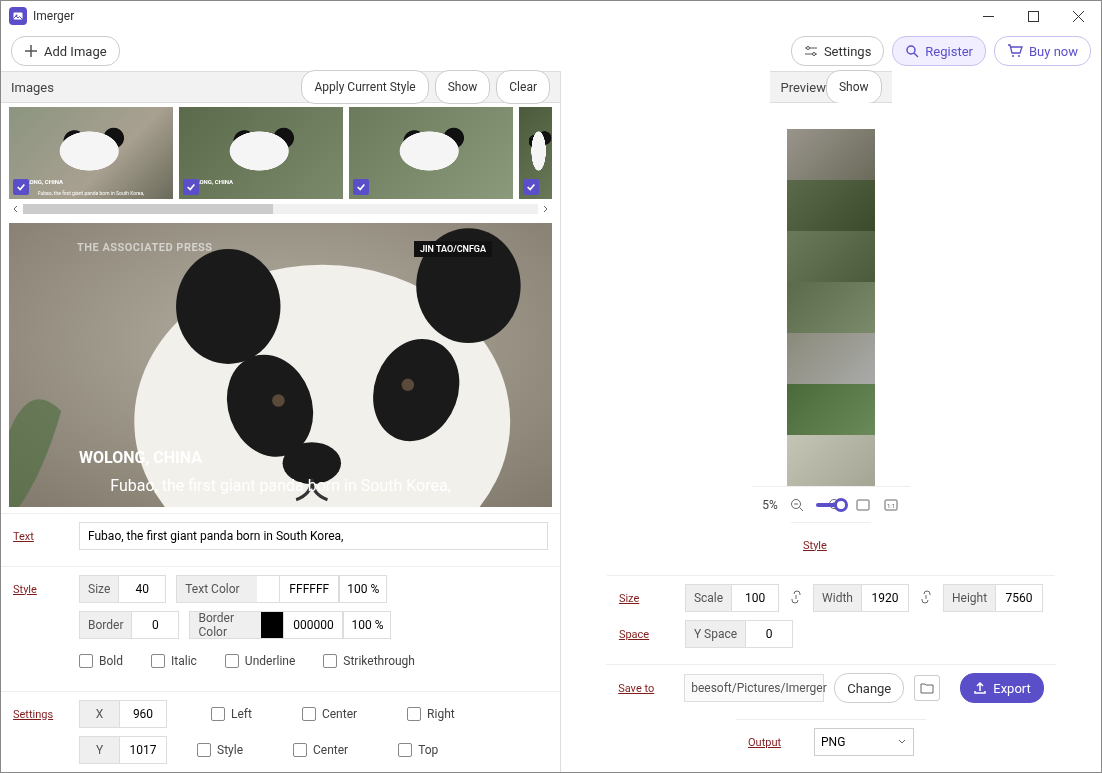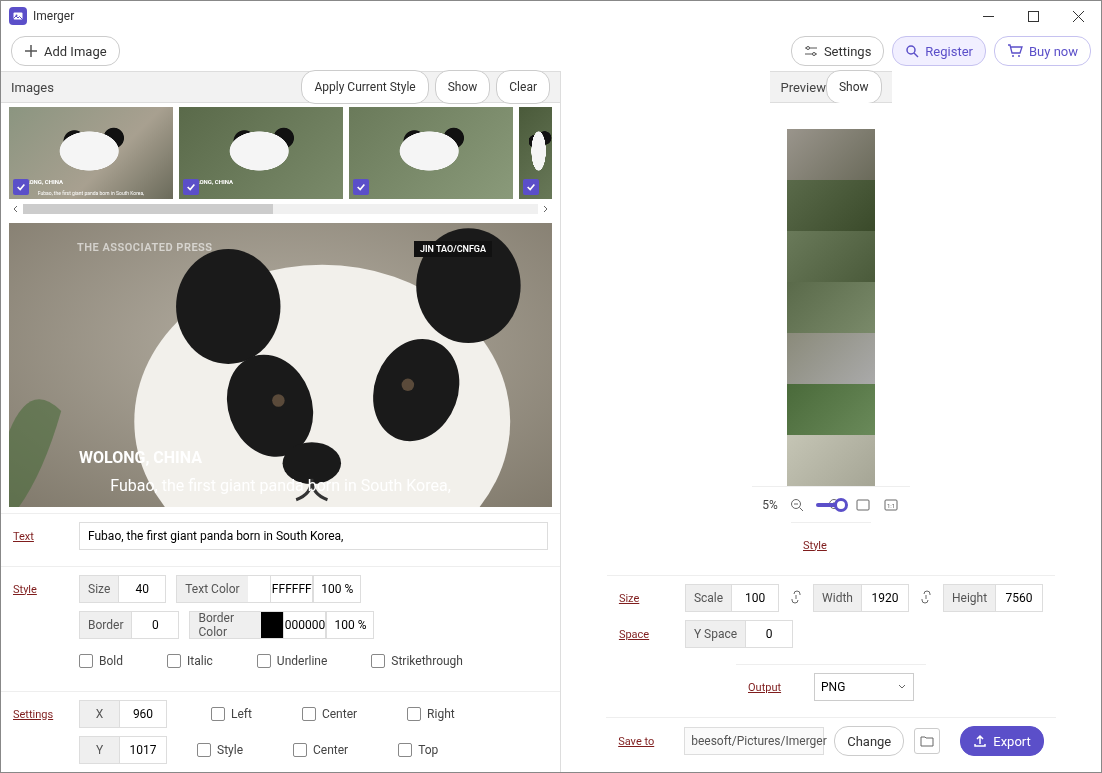--- a/index.html
+++ b/index.html
@@ -53,21 +53,21 @@
 .edit-image .caption-sub { position: absolute; bottom: 12px; left: 0; right: 0; text-align: center; color: #fff; font-size: 16px; }
 .panda-svg { position: absolute; inset: 0; }
 
 
 .form-section { padding: 8px 12px; border-top: 1px solid #eee; }
 .form-row { display: flex; align-items: center; gap: 10px; margin-bottom: 8px; min-height: 28px; }
 .form-row .label { width: 56px; font-size: 11px; color: #7f1d1d; text-decoration: underline; }
 .input-group { display: flex; height: 28px; }
 .input-group .ig-label { background: #efefef; border: 1px solid #ddd; border-right: none; padding: 0 8px; font-size: 12px; display: flex; align-items: center; color: #555; }
 .input-group .ig-input { width: 48px; border: 1px solid #ddd; text-align: center; font-size: 12px; }
-.input-group .ig-input.wide { width: 43px; }
+.input-group .ig-input.wide { width: 60px; }
 .input-group .swatch { width: 22px; border-top: 1px solid #ddd; border-bottom: 1px solid #ddd; }
 .input-full { height: 28px; border: 1px solid #ddd; padding: 0 8px; font-size: 12px; flex: 1; }
 .checkbox { display: inline-flex; align-items: center; gap: 6px; font-size: 12px; color: #444; }
 .checkbox .box { width: 14px; height: 14px; border: 1.5px solid #888; border-radius: 2px; }
 .radio { display: inline-flex; align-items: center; gap: 6px; font-size: 13px; color: #444; }
 .radio .circle { width: 14px; height: 14px; border: 1.5px solid #888; border-radius: 50%; display: flex; align-items: center; justify-content: center; }
 .radio .circle.checked { border-color: #5b4fc9; }
 .radio .circle.checked::after { content: ''; width: 7px; height: 7px; background: #5b4fc9; border-radius: 50%; }
 
 
@@ -84,21 +84,21 @@
 .right .form-section + .form-section { border-top: 1px solid #eee; }
 .select { height: 28px; width: 100px; border: 1px solid #ccc; font-size: 12px; padding: 0 6px; display: flex; align-items: center; justify-content: space-between; }
 .path-display { height: 28px; border: 1px solid #ddd; background: #fafafa; padding: 0 6px; font-size: 12px; display: flex; align-items: center; width: 140px; color: #555; }
 .link-icon { color: #666; }
 
 
 .thumb-bg { width: 100%; height: 100%; background: linear-gradient(135deg,#8b9580 0%,#a8a090 60%,#6a6a5a 100%); position: relative; }
 .thumb-bg::after { content: ''; position: absolute; inset: 20% 15% 10% 25%; background: radial-gradient(ellipse at 40% 40%, #f5f5f5 0%, #f5f5f5 35%, transparent 36%), radial-gradient(circle at 25% 25%, #111 0%, #111 12%, transparent 13%), radial-gradient(circle at 65% 20%, #111 0%, #111 12%, transparent 13%); }
 .thumb .cap1 { position: absolute; bottom: 14px; left: 8px; color: #fff; font-size: 6px; font-weight: 700; }
 .thumb .cap2 { position: absolute; bottom: 3px; left: 8px; right: 8px; color: #fff; font-size: 5px; text-align: center; }
-.cb-row { display: flex; gap: 44px; }
+.cb-row { display: flex; gap: 28px; }
 </style>
 </head>
 <body>
 
 <div class="titlebar">
   <div class="app-icon">
     <svg viewBox="0 0 24 24" fill="none">
         <rect x="3" y="5" width="18" height="14" rx="2" fill="#fff"></rect>
         <circle cx="9" cy="11" r="2" fill="#5b4fc9"></circle>
         <path d="M3 17l5-5 4 4 3-3 6 6" stroke="#5b4fc9" stroke-width="2" fill="none"></path>
@@ -263,21 +263,21 @@
     </div>
 
     <div class="form-section">
       <div class="form-row">
         <div class="label">Style</div>
         <div class="input-group">
           <div class="ig-label">Size</div>
           <input class="ig-input" value="40" style="">
         </div>
         <div class="input-group">
-          <div class="ig-label" style="width:72px">Text Color</div>
+          <div class="ig-label" style="width:81px">Text Color</div>
           <div class="swatch" style="background:#fff"></div>
           <input class="ig-input wide" value="FFFFFF" style="">
           <input class="ig-input" value="100 %" style="">
         </div>
       </div>
       <div class="form-row">
         <div class="label"></div>
         <div class="input-group">
           <div class="ig-label">Border</div>
           <input class="ig-input" value="0" style="">
@@ -440,43 +440,43 @@
         <div class="label">Space</div>
         <div class="input-group">
           <div class="ig-label">Y Space</div>
           <input class="ig-input" value="0" style="">
         </div>
       </div>
     </div>
 
     <div class="form-section">
       <div class="form-row">
-        <div class="label">Output</div>
-        <div class="select">
-          <span>PNG</span>
-          <svg width="10" height="10" viewBox="0 0 10 10">
-              <path d="M2 3l3 3 3-3" stroke="#666" fill="none"></path>
-            </svg>
-        </div>
-      </div>
-    </div>
-
-    <div class="form-section">
-      <div class="form-row">
         <div class="label" style="width:56px">Save to</div>
         <div class="path-display">beesoft/Pictures/Imerger</div>
         <button class="btn">Change</button>
         <div class="icon-btn-sm" style="width:26px;height:26px;border:1px solid #ccc;border-radius:3px">
           <svg width="14" height="12" viewBox="0 0 14 12">
               <path d="M1 2h4l1 1h7v8H1z" stroke="#666" fill="none"></path>
             </svg>
         </div>
         <div class="spacer"></div>
         <button class="btn primary">
           <svg width="14" height="14" viewBox="0 0 14 14">
               <path d="M7 10V2M4 5l3-3 3 3M2 10v2h10v-2" stroke="#fff" fill="none" stroke-width="1.5"></path>
             </svg>
           <span>Export</span>
         </button>
       </div>
     </div>
+
+    <div class="form-section">
+      <div class="form-row">
+        <div class="label">Output</div>
+        <div class="select">
+          <span>PNG</span>
+          <svg width="10" height="10" viewBox="0 0 10 10">
+              <path d="M2 3l3 3 3-3" stroke="#666" fill="none"></path>
+            </svg>
+        </div>
+      </div>
+    </div>
   </div>
 </div>
 
 </body></html>

